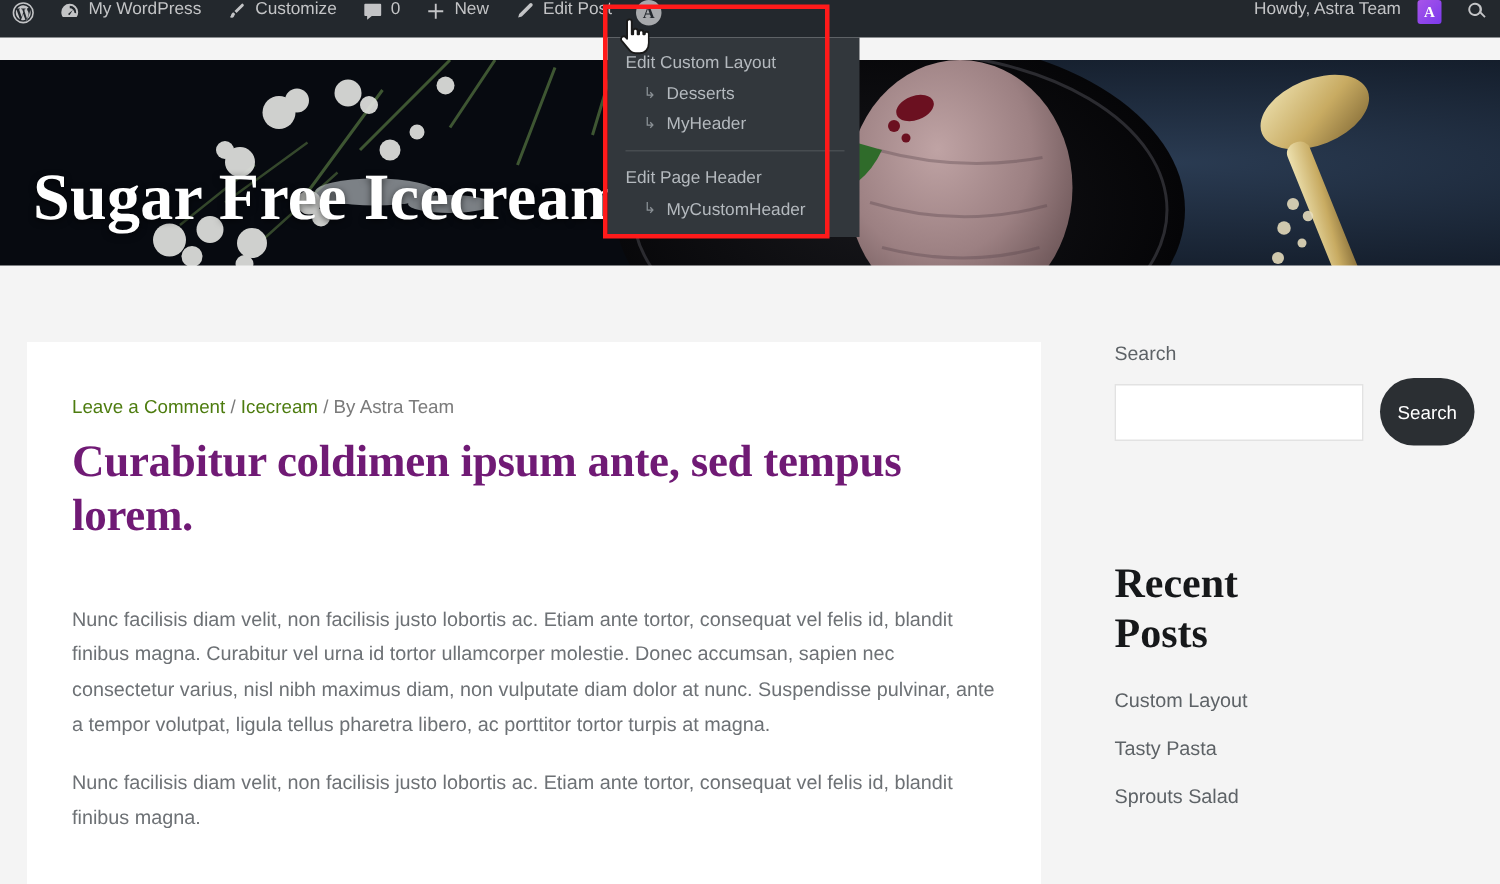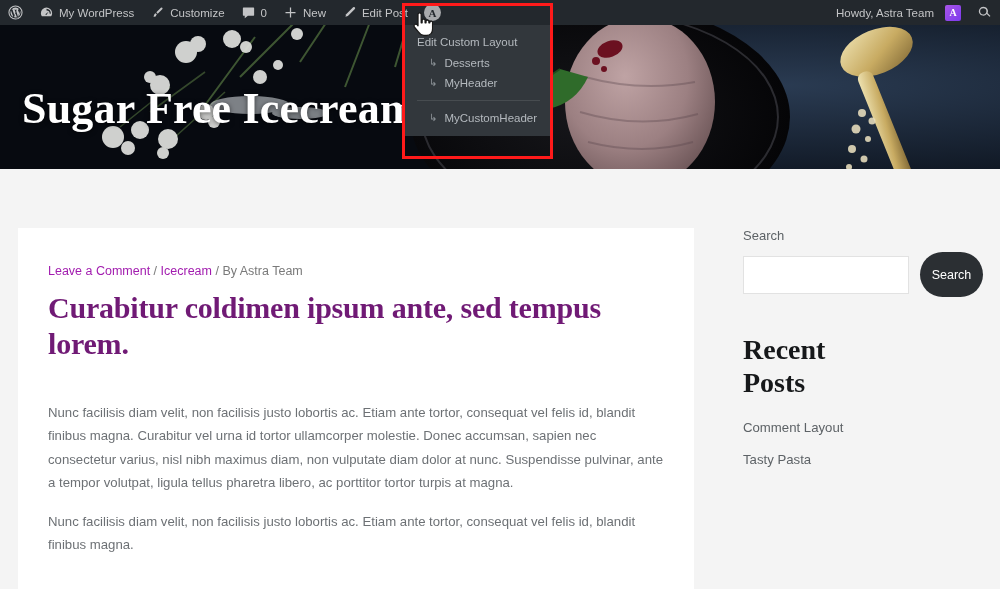--- a/index.html
+++ b/index.html
@@ -11,21 +11,21 @@
     -webkit-font-smoothing:antialiased;
   }
 
   
   .adminbar {
     position:absolute; top:0; left:0; width:1000px; height:25px;
     background:#23282d; display:flex; align-items:center;
     font-size:11.5px; color:#c3c4c6; z-index:60;
   }
   .ab-item {
-    display:flex; align-items:center; gap:5px;
+    display:flex; align-items:flex-start; gap:5px;
     height:25px; padding:0 8px; white-space:nowrap; cursor:pointer;
   }
   .ab-spacer { flex:1 1 auto; }
   .ab-icon { display:inline-flex; align-items:center; justify-content:center; }
   .ab-icon svg { display:block; fill:#c3c4c6; }
   .wp-logo { padding-left:7px; padding-right:7px; }
   .ab-right { display:flex; align-items:center; }
   .avatar {
     width:16px; height:16px; border-radius:2px;
     background:linear-gradient(135deg,#a855e8,#7c3aed);
@@ -41,21 +41,21 @@
   }
 
   
   .highlight {
     position:absolute; left:402px; top:3px; width:151px; height:156px;
     border:3px solid #ff1a1a; z-index:80; pointer-events:none;
   }
 
   
   .ab-dropdown {
-    position:absolute; left:405px; top:25px; width:145px;
+    position:absolute; left:405px; top:25px; width:168px;
     background:#32373c; z-index:70; padding:6px 0 8px 0;
     font-size:11.5px;
   }
   .dd-head {
     padding:5px 10px 5px 12px; color:#b4b9be; font-size:11.5px;
     cursor:pointer;
   }
   .dd-sub {
     padding:4px 10px 4px 24px; color:#b4b9be; font-size:11.5px;
     display:flex; align-items:center; gap:7px; cursor:pointer;
@@ -63,21 +63,21 @@
   .dd-arrow { color:#8b9196; font-size:10px; line-height:1; }
   .dd-divider { height:1px; background:#474c50; margin:7px 10px 7px 12px; }
 
   
   .cursor {
     position:absolute; left:411px; top:12px; z-index:90; pointer-events:none;
   }
 
   
   .hero {
-    position:absolute; top:17px; left:0; width:1000px; height:152px;
+    position:absolute; top:40px; left:0; width:1000px; height:152px;
     overflow:hidden; background:#0a0d14;
   }
   .hero-bg { position:absolute; inset:0; }
   .hero-title {
     position:absolute; left:22px; top:66px;
     font-family:"Liberation Serif", serif;
     font-size:44px; font-weight:bold; color:#ffffff;
     white-space:nowrap; letter-spacing:0.2px;
     text-shadow:0 1px 5px rgba(0,0,0,.6);
   }
@@ -87,21 +87,21 @@
     position:absolute; top:177px; left:0; width:1000px; height:412px;
     background:#f4f4f4;
   }
   .card {
     position:absolute; left:18px; top:51px; width:676px; height:400px;
     background:#ffffff; padding:34px 30px 30px 30px;
   }
   .meta {
     font-size:12.5px; color:#7a7a7a; margin-bottom:9px; line-height:1.5;
   }
-  .meta a { color:#a21caf; text-decoration:none; cursor:pointer; }
+  .meta a { color:#4d7c0f; text-decoration:none; cursor:pointer; }
   .post-title {
     font-family:"Liberation Serif", serif;
     font-size:30px; font-weight:bold; color:#701a75;
     line-height:1.22; margin-bottom:38px; letter-spacing:-0.2px;
   }
   .post-p {
     font-size:13.2px; color:#6d7175; line-height:1.78; margin-bottom:15px;
   }
 
   
@@ -114,21 +114,21 @@
     font-family:"Liberation Sans", sans-serif; font-size:13px; color:#333;
   }
   .search-btn {
     width:63px; height:45px; border-radius:32px; border:none;
     background:#2b2f33; color:#fff; font-size:12.5px; cursor:pointer;
     font-family:"Liberation Sans", sans-serif;
   }
   .widget-title {
     font-family:"Liberation Serif", serif;
     font-size:28px; font-weight:bold; color:#16181a;
-    line-height:1.19; margin-top:36px; margin-bottom:18px;
+    line-height:1.19; margin-top:76px; margin-bottom:18px;
     width:130px;
   }
   .rp-list { list-style:none; }
   .rp-list li { margin-bottom:14px; }
   .rp-list a {
     font-size:13.2px; color:#5d6266; text-decoration:none; cursor:pointer;
   }
 </style>
 </head>
 <body>
@@ -228,22 +228,23 @@
 
   <div class="sidebar">
     <div class="widget-label">Search</div>
     <div class="search-row">
       <input class="search-input" type="text" value="" placeholder="" style="">
       <button class="search-btn">Search</button>
     </div>
 
     <h2 class="widget-title">Recent Posts</h2>
     <ul class="rp-list">
-      <li><a>Comment Layout</a></li>
+      <li><a>Custom Layout</a></li>
       <li><a>Tasty Pasta</a></li>
+      <li><a>Sprouts Salad</a></li>
     </ul>
   </div>
 </div>
 
 <div class="adminbar">
 
   <div class="ab-item wp-logo">
     <span class="ab-icon">
       <svg width="17" height="17" viewBox="0 0 24 24">
         <path d="M12 2a10 10 0 100 20 10 10 0 000-20zm0 1.5a8.5 8.5 0 018.5 8.5 8.5 8.5 0 01-8.5 8.5A8.5 8.5 0 013.5 12 8.5 8.5 0 0112 3.5zM5 12c0 2.8 1.6 5.2 4 6.3L5.6 9A6.9 6.9 0 005 12zm7 7c.7 0 1.4-.1 2-.3l-2.1-5.8-2 5.9c.7.1 1.4.2 2.1.2zm1.2-10.3c.4 0 .8-.1.8-.1.4 0 .3-.6-.1-.6 0 0-1.1.1-1.8.1-.7 0-1.8-.1-1.8-.1-.4 0-.4.6 0 .6 0 0 .4.1.7.1l1 2.8-1.5 4.4L8 8.7c.4 0 .8-.1.8-.1.4 0 .3-.6-.1-.6 0 0-1.1.1-1.8.1h-.5A7 7 0 0112 5a7 7 0 015.2 2.4h-.3c-.8 0-1.3.7-1.3 1.4 0 .7.4 1.2.8 1.9.3.6.6 1.2.6 2.2 0 .7-.2 1.6-.6 2.7l-.8 2.6-2.4-7.5zm1.9 9.6A7 7 0 0019 12c0-1.2-.3-2.1-.7-2.9.1.8.1 1.6-.2 2.6l-3 8.6z"></path>
@@ -326,20 +327,21 @@
     <span>Desserts</span>
   </div>
 
   <div class="dd-sub">
     <span class="dd-arrow">↳</span>
     <span>MyHeader</span>
   </div>
 
   <div class="dd-divider"></div>
 
+  <div class="dd-head">Edit Page Header</div>
 
   <div class="dd-sub">
     <span class="dd-arrow">↳</span>
     <span>MyCustomHeader</span>
   </div>
 </div>
 
 <div class="highlight"></div>
 
 <svg class="cursor" width="22" height="26" viewBox="0 0 22 26">

